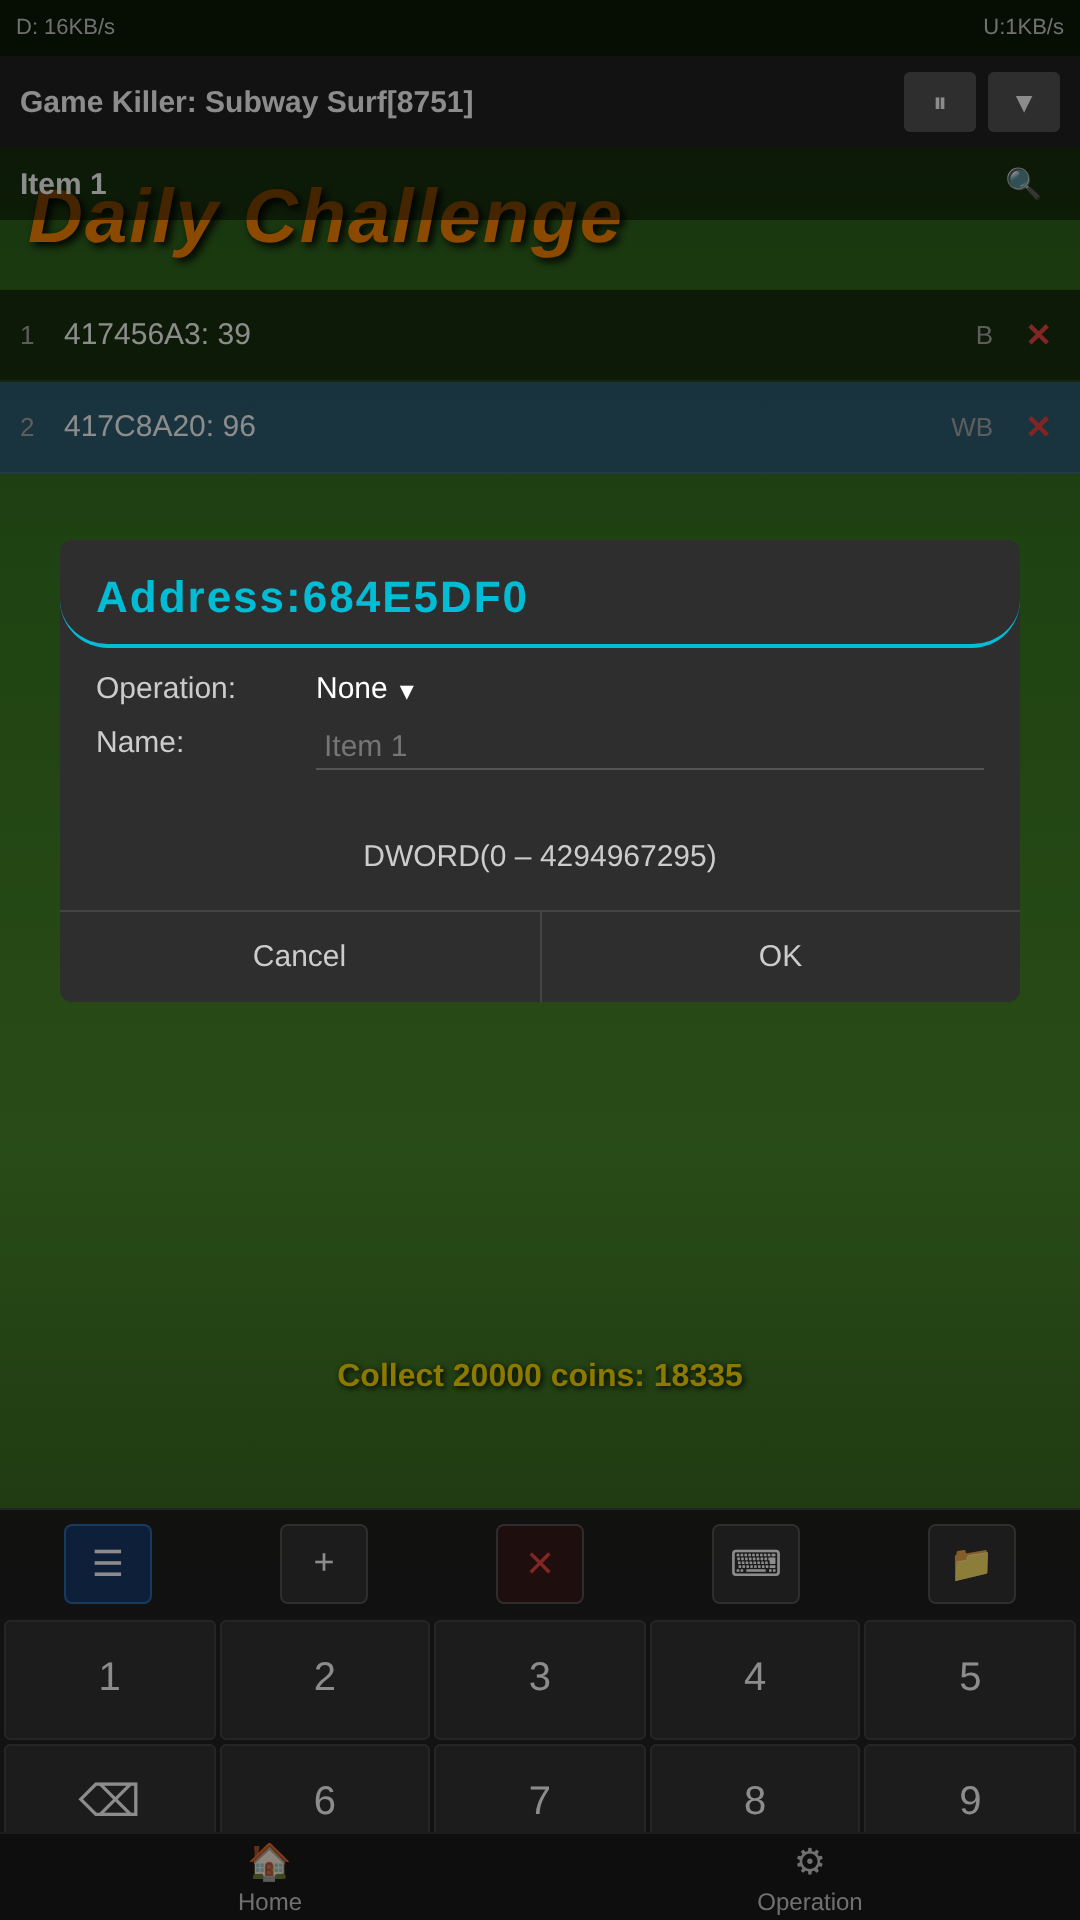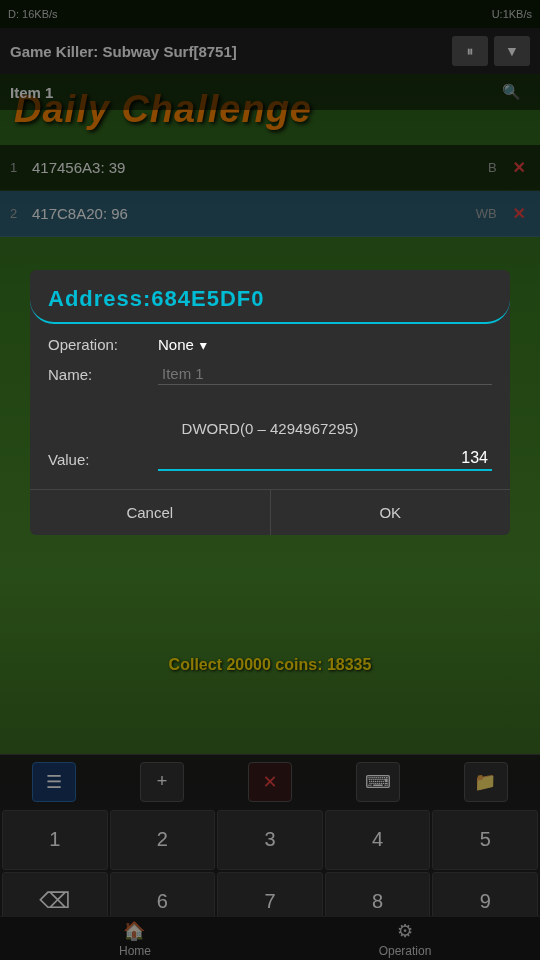--- a/index.html
+++ b/index.html
@@ -202,21 +202,20 @@
       font-weight: bold;
       letter-spacing: 1px;
     }
 
     .dialog-body {
       padding: 12px 18px 8px 18px;
     }
 
     .dialog-row {
       display: flex;
-      align-items: center;
       margin-bottom: 10px;
     }
     .dialog-label {
       color: #ccc;
       font-size: 15px;
       width: 110px;
       flex-shrink: 0;
     }
     .dialog-dropdown {
       display: flex;
@@ -391,21 +390,21 @@
       cursor: pointer;
       gap: 2px;
     }
     .bottom-nav-btn .nav-icon {
       font-size: 18px;
     }
 
     
     .game-coins {
       position: absolute;
-      top: 656px;
+      top: 680px;
       left: 0;
       width: 100%;
       color: #ffdd00;
       font-size: 16px;
       font-weight: bold;
       text-align: center;
       z-index: 4;
       text-shadow: 1px 1px 3px #000;
     }
   </style>
@@ -470,24 +469,20 @@
 
     <div class="dialog-row">
       <span class="dialog-label">Name:</span>
       <input class="dialog-name-input" type="text" value="" placeholder="Item 1" style="">
     </div>
 
     <div class="dialog-type-row">
       <span class="dialog-type-text">DWORD(0 – 4294967295)</span>
     </div>
 
-    <div class="dialog-value-row">
-      <span class="dialog-value-label">Value:</span>
-      <input class="dialog-value-input" type="text" value="134" style="">
-    </div>
   </div>
 
   <div class="dialog-buttons">
     <button class="dialog-btn">Cancel</button>
     <button class="dialog-btn">OK</button>
   </div>
 </div>
 
 <div class="game-coins">Collect 20000 coins: 18335</div>
 

